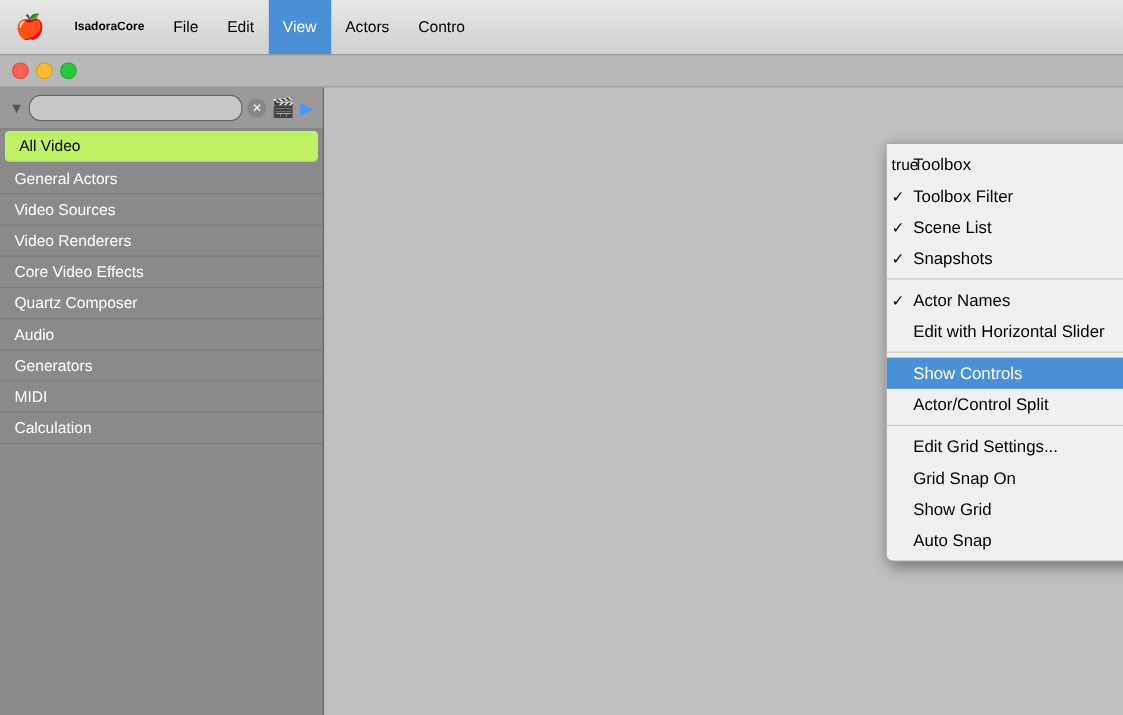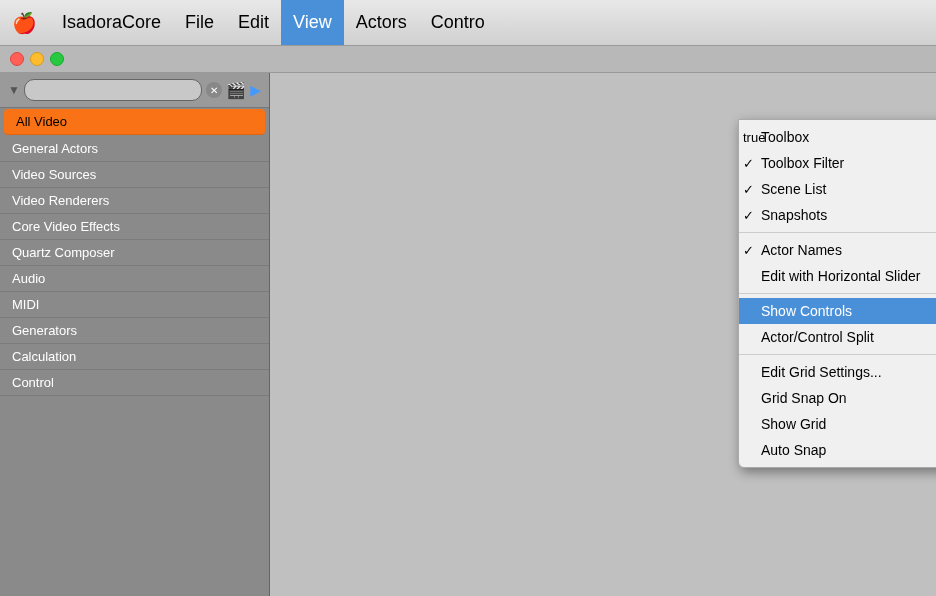--- a/index.html
+++ b/index.html
@@ -23,27 +23,27 @@
       z-index: 10;
     }
     .menubar-apple {
       width: 50px;
       display: flex;
       align-items: center;
       justify-content: center;
       font-size: 20px;
     }
     .menubar-appname {
-      font-size: 18px;
-      font-weight: normal;
+      font-size: 10px;
+      font-weight: bold;
       padding: 0 12px;
       color: #000;
     }
     .menubar-item {
-      font-size: 18px;
+      font-size: 13px;
       padding: 0 12px;
       height: 100%;
       display: flex;
       align-items: center;
       color: #000;
       cursor: default;
     }
     .menubar-item.active {
       background: #4a90d9;
       color: #fff;
@@ -112,21 +112,21 @@
       overflow-y: auto;
     }
     .sidebar-list-item {
       padding: 5px 12px;
       font-size: 13px;
       color: #fff;
       cursor: default;
       border-bottom: 1px solid rgba(0,0,0,0.1);
     }
     .sidebar-list-item.selected {
-      background: #f97316;
+      background: #bef264;
       color: #000;
       border-radius: 4px;
       margin: 1px 4px;
     }
 
     
     .content {
       flex: 1;
       background: #c0c0c0;
       position: relative;
@@ -226,24 +226,23 @@
       </div>
     </div>
     <div class="sidebar-list">
       <div class="sidebar-list-item selected">All Video</div>
       <div class="sidebar-list-item">General Actors</div>
       <div class="sidebar-list-item">Video Sources</div>
       <div class="sidebar-list-item">Video Renderers</div>
       <div class="sidebar-list-item">Core Video Effects</div>
       <div class="sidebar-list-item">Quartz Composer</div>
       <div class="sidebar-list-item">Audio</div>
+      <div class="sidebar-list-item">Generators</div>
       <div class="sidebar-list-item">MIDI</div>
-      <div class="sidebar-list-item">Generators</div>
       <div class="sidebar-list-item">Calculation</div>
-      <div class="sidebar-list-item">Control</div>
     </div>
   </div>
 
   <div class="content">
 
     <div class="dropdown-menu">
 
       <div class="menu-item">
         <span class="check" style="display:inline">true</span>
         <span>Toolbox</span>

